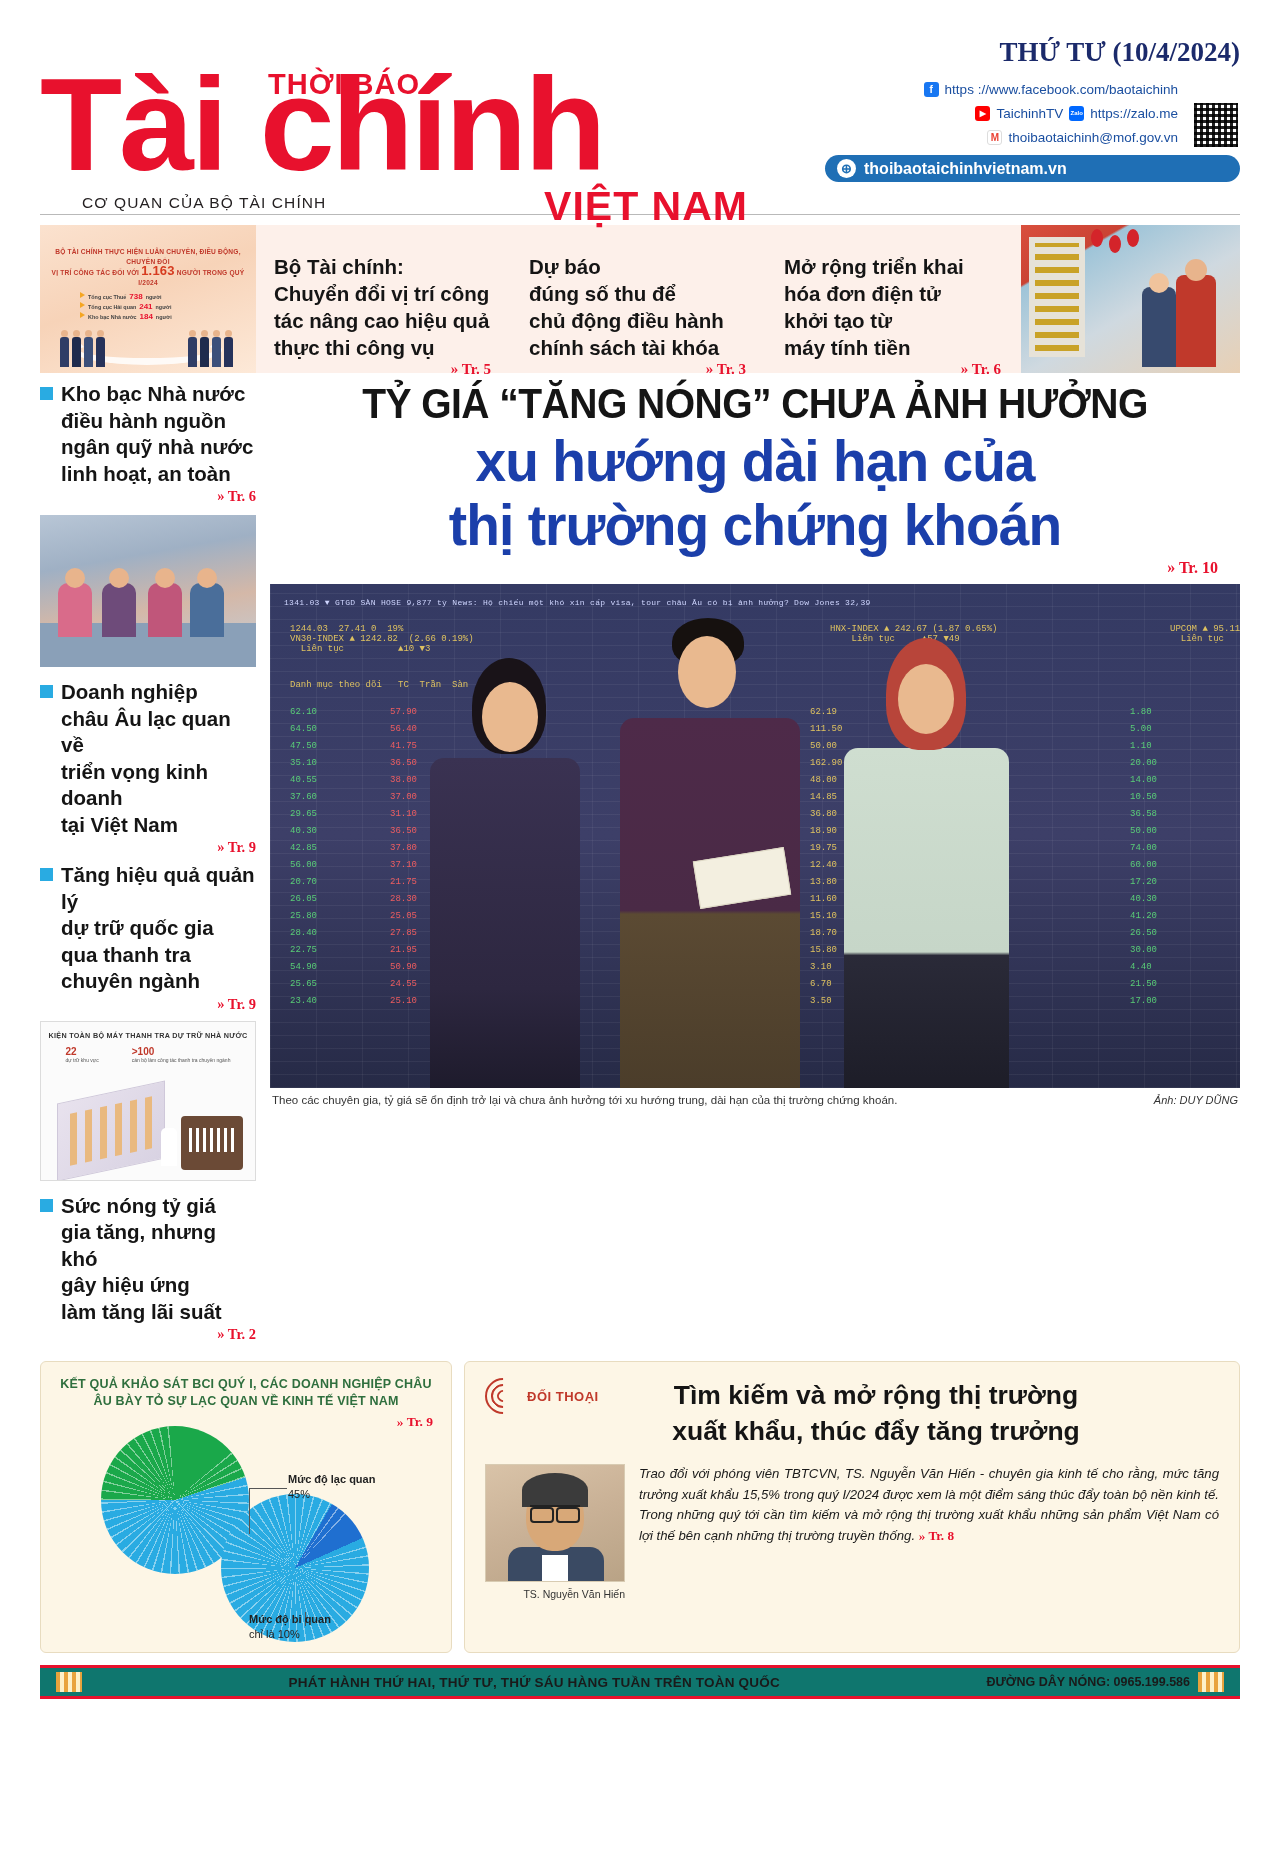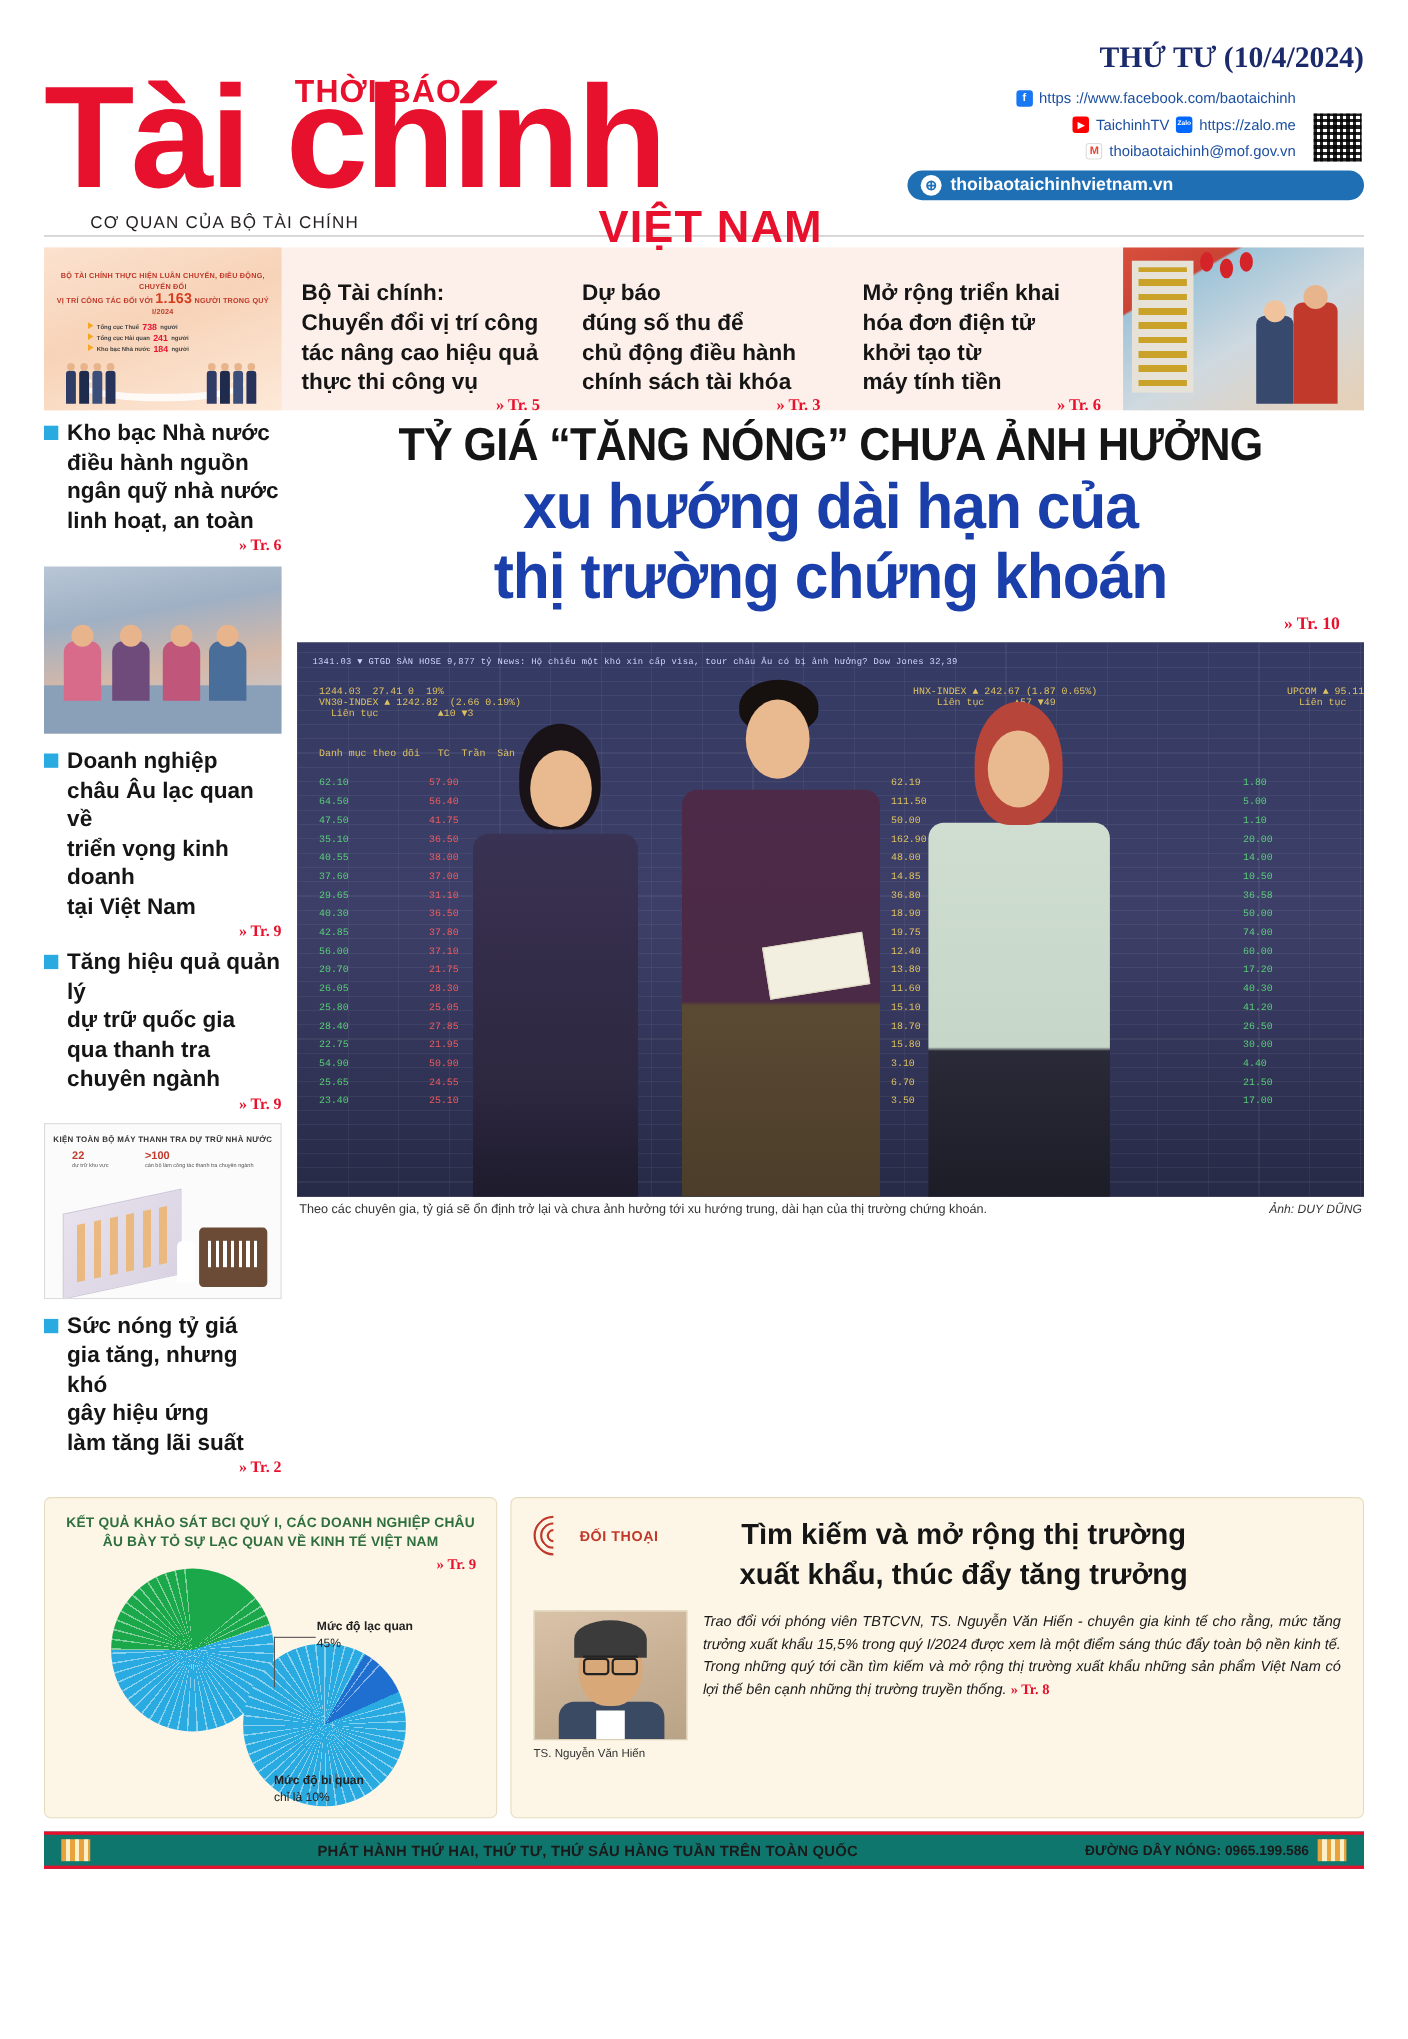--- a/index.html
+++ b/index.html
@@ -345,21 +345,21 @@
     background:linear-gradient(160deg,#d9c3a8 0%,#c9b196 50%,#b9a386 100%);
     position:relative; overflow:hidden; border:1px solid #d8cbb2;
   }
   .dp-head{position:absolute;left:40px;top:16px;width:58px;height:70px;border-radius:50% 50% 45% 45%;background:#d8a878;}
   .dp-hair{position:absolute;left:36px;top:8px;width:66px;height:34px;border-radius:50% 50% 0 0;background:#3b3b3b;}
   .dp-glass{position:absolute;left:44px;top:40px;width:50px;height:12px;border-top:2px solid #222;}
   .dp-glass::before,.dp-glass::after{content:"";position:absolute;top:0;width:20px;height:12px;border:2px solid #222;border-radius:4px;}
   .dp-glass::before{left:0;} .dp-glass::after{right:0;}
   .dp-suit{position:absolute;left:22px;bottom:0;width:96px;height:34px;background:#3a4a63;border-radius:14px 14px 0 0;}
   .dp-shirt{position:absolute;left:56px;bottom:0;width:26px;height:26px;background:#fff;}
-  .dlg-cap{font-size:10.5px;color:#333;text-align:left;margin-top:6px;}
+  .dlg-cap{font-size:10.5px;color:#333;text-align:right;margin-top:6px;}
   .dlg-text {
     flex:1; font-size:13.2px; line-height:20.5px; color:#1a1a1a;
     font-style:italic; text-align:justify;
   }
   .dlg-text .ref { color:#e8112d; font-weight:bold; font-style:normal; font-family:"Liberation Serif", serif; }
 
   
   .footer {
     margin-top:12px; height:34px; background:#0f766e;
     border-top:3px solid #e8112d; border-bottom:3px solid #e8112d;

